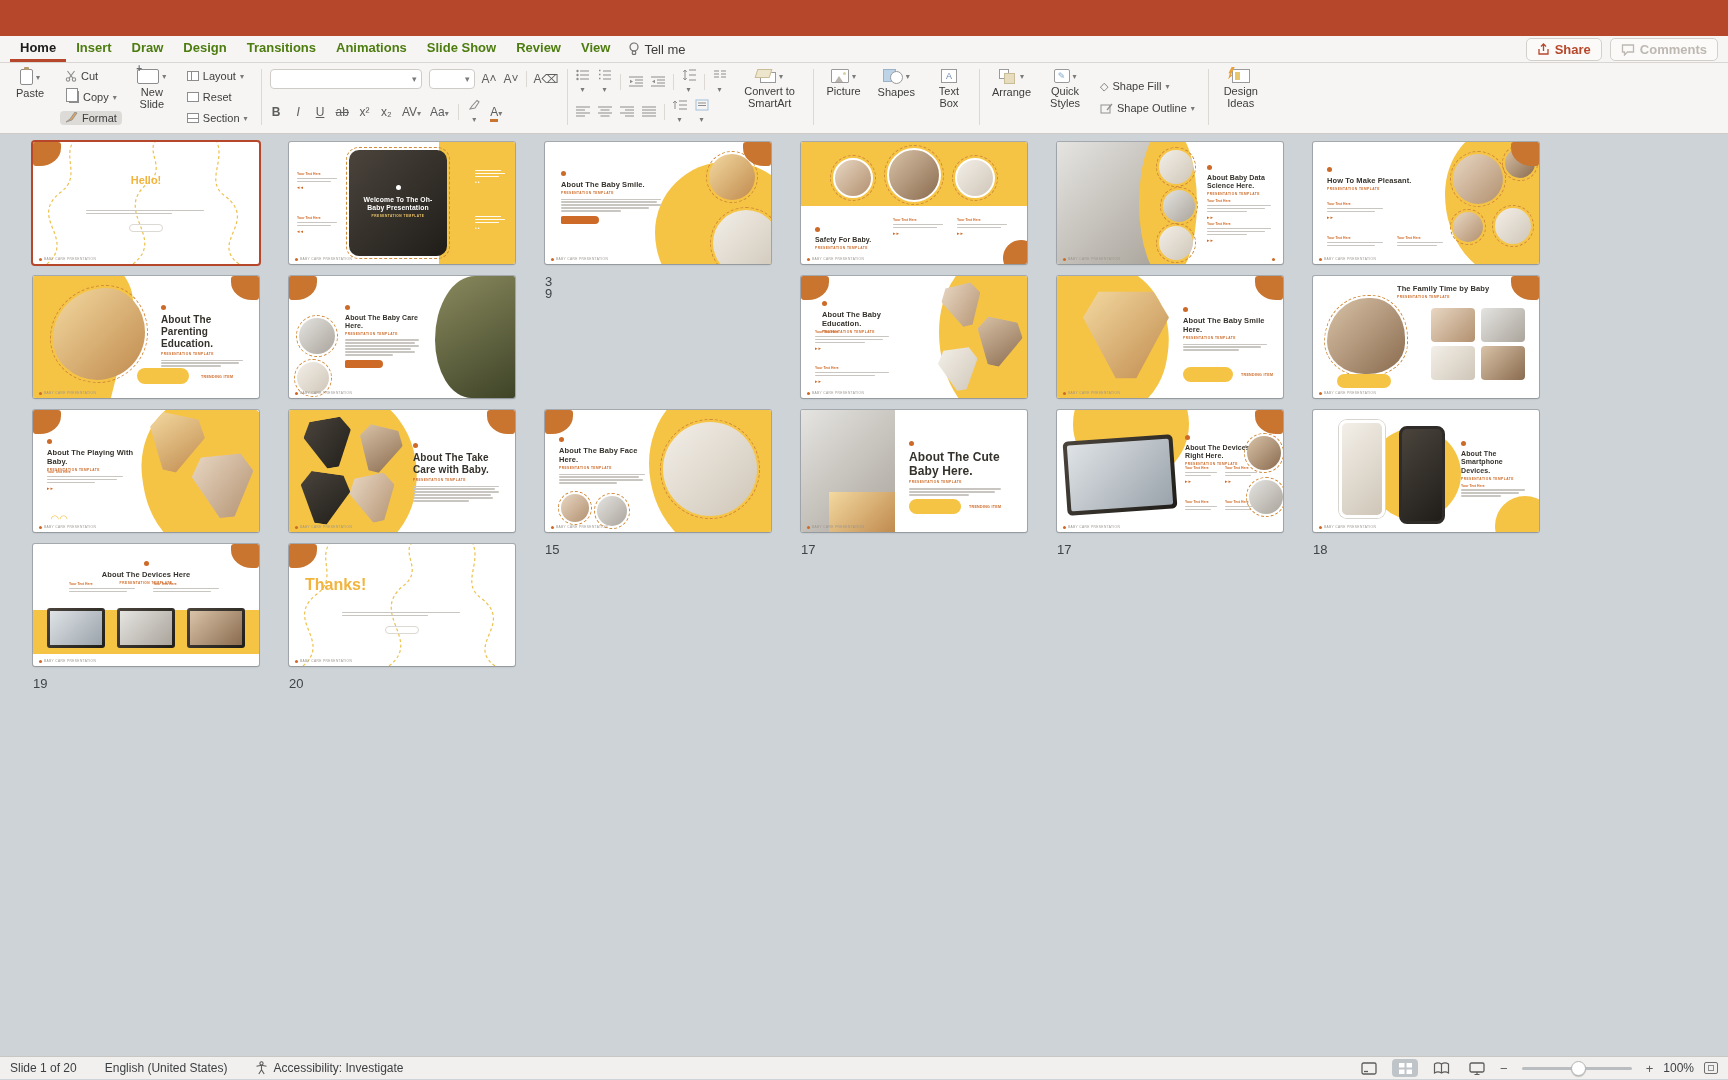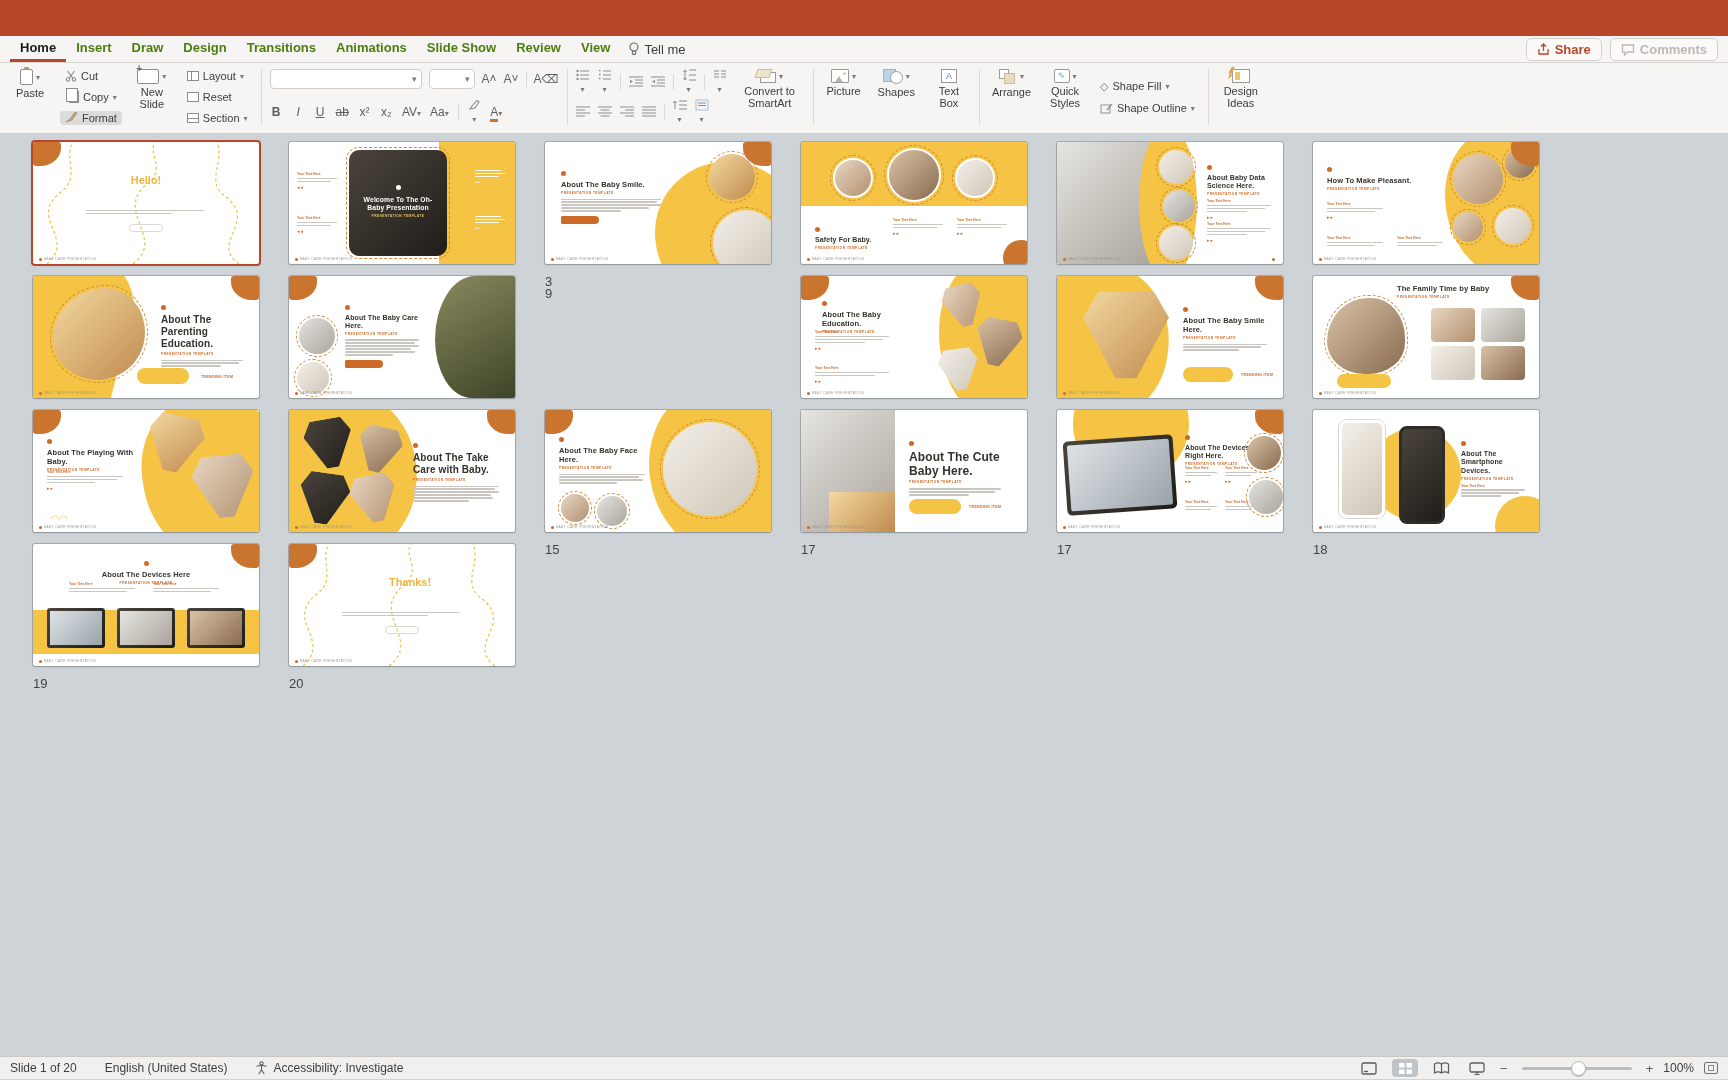--- a/index.html
+++ b/index.html
@@ -845,21 +845,21 @@
         <div class="slidenum">19</div>
       </div>
       <div class="cell">
         <div class="thumb">
   <div class="corner tl"></div>
   <svg class="ab" style="left:0;top:0" width="226" height="122" viewBox="0 0 226 122">
     <path d="M14,122 C44,96 -6,76 28,50 C48,35 30,16 40,0" fill="none" stroke="#ecc14e" stroke-width="1.2" stroke-dasharray="3 2.6"></path>
     <path d="M100,122 C134,96 80,70 114,42 C134,27 114,12 122,0" fill="none" stroke="#ecc14e" stroke-width="1.2" stroke-dasharray="3 2.6"></path>
     <path d="M206,122 C176,100 226,80 192,54 C172,40 192,20 184,0" fill="none" stroke="#ecc14e" stroke-width="1.2" stroke-dasharray="3 2.6"></path>
   </svg>
-  <div class="ab" style="left:16px;right:0;top:32px;text-align:center;font-weight:bold;font-size:11px;color:#f2b43c">Thanks!</div>
+  <div class="ab" style="left:16px;right:0;top:32px;text-align:left;font-weight:bold;font-size:16px;color:#f2b43c">Thanks!</div>
   <div class="ab" style="left:53px;right:53px;top:66px">
             <div class="ln " style="width:118px"></div>
             <div class="ln " style="width:86px"></div>
             <div class="ln" style="width:0"></div>
           </div>
   <div class="ab" style="left:96px;top:82px;width:34px;height:8px;border:1px solid #dcd8d3;border-radius:4px"></div>
   <div class="foot">BABY CARE PRESENTATION</div>
         </div>
         <div class="slidenum">20</div>
       </div>

